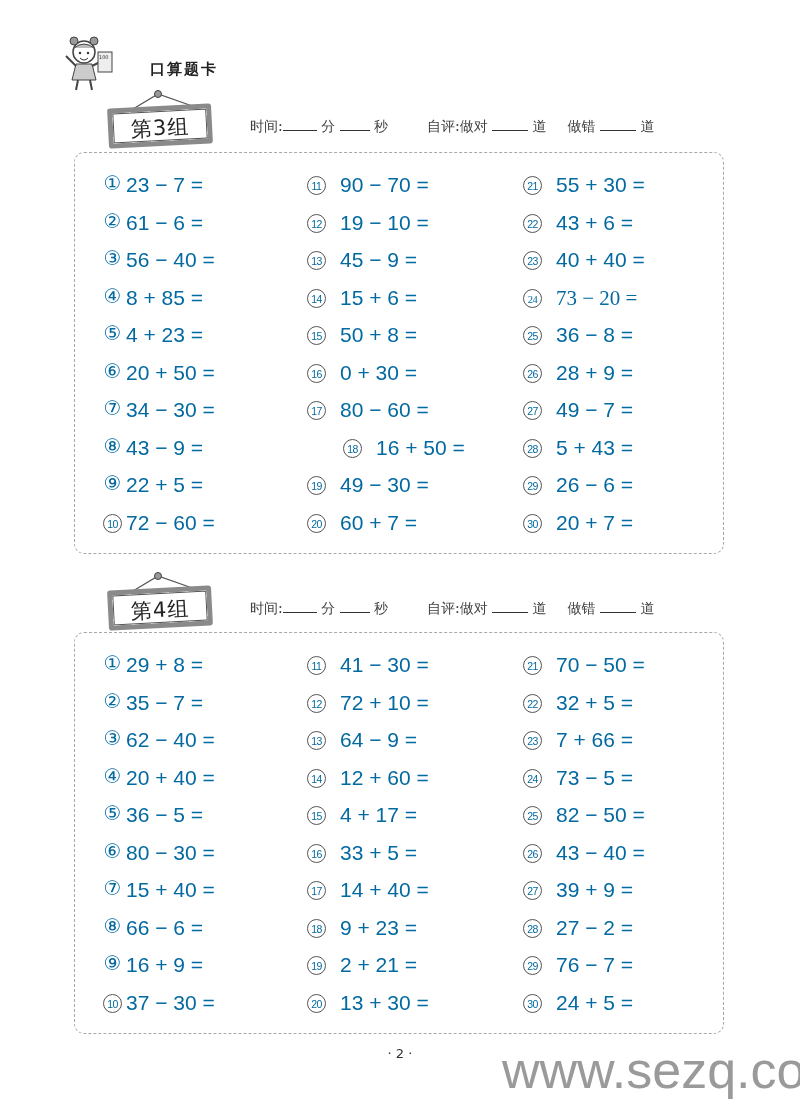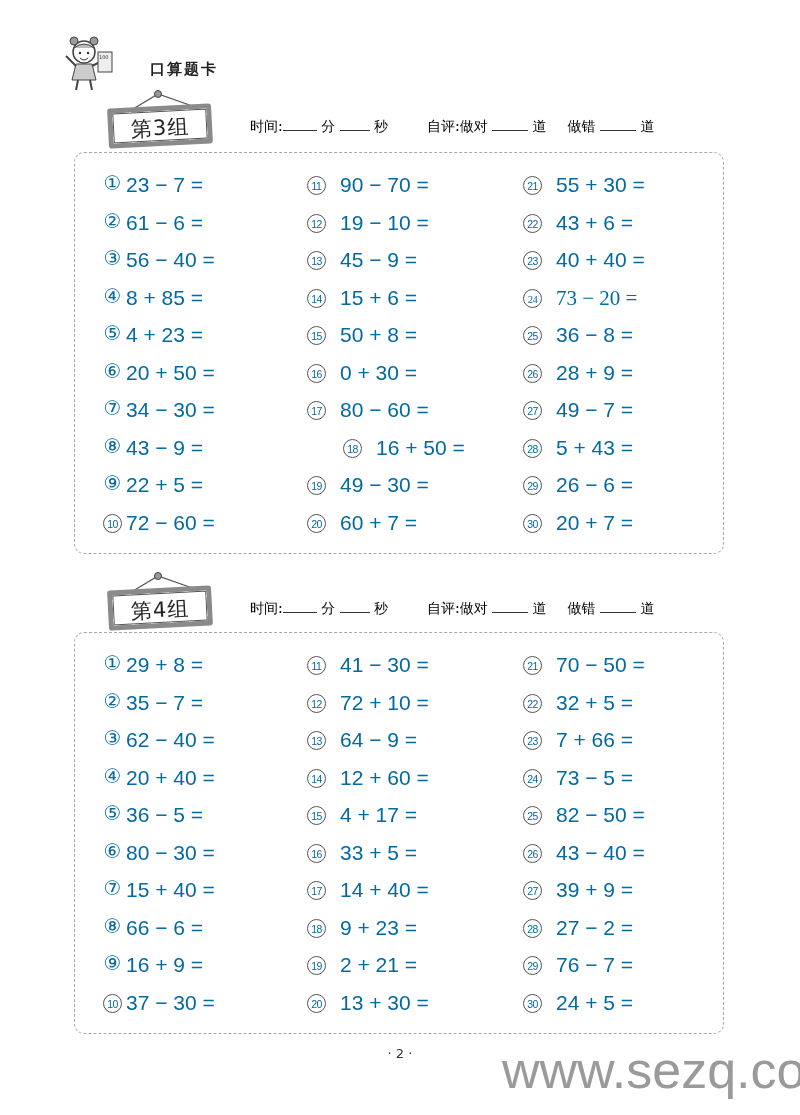--- a/index.html
+++ b/index.html
@@ -21,21 +21,21 @@
       border: 5px solid #8a8a8a; background: #fff; box-sizing: border-box;
       transform: rotate(-3deg); border-radius: 3px;
       box-shadow: 1px 1px 0 #555 inset, -1px -1px 0 #555 inset;
     }
     .frame-text {
       position: absolute; left: 0; right: 0; top: 3px; text-align: center;
       font-size: 21px; color: #222; letter-spacing: 1px;
     }
     .meta {
       position: absolute; top: 30px; left: 250px; font-size: 14px;
-      font-family: "DejaVu Serif", "Liberation Serif", serif; color: #000000; white-space: nowrap;
+      font-family: "DejaVu Serif", "Liberation Serif", serif; color: #404040; white-space: nowrap;
     }
     .meta span { display: inline-block; }
     .blank { display: inline-block; border-bottom: 1px solid #333; height: 12px; vertical-align: baseline; }
     .box {
       position: absolute; left: 74px; width: 650px;
       border: 1.5px dashed #a8a8a8; border-radius: 10px; box-sizing: border-box;
     }
     .col { position: absolute; top: 0; }
     .problem {
       position: absolute; left: 0; height: 30px; white-space: nowrap;

